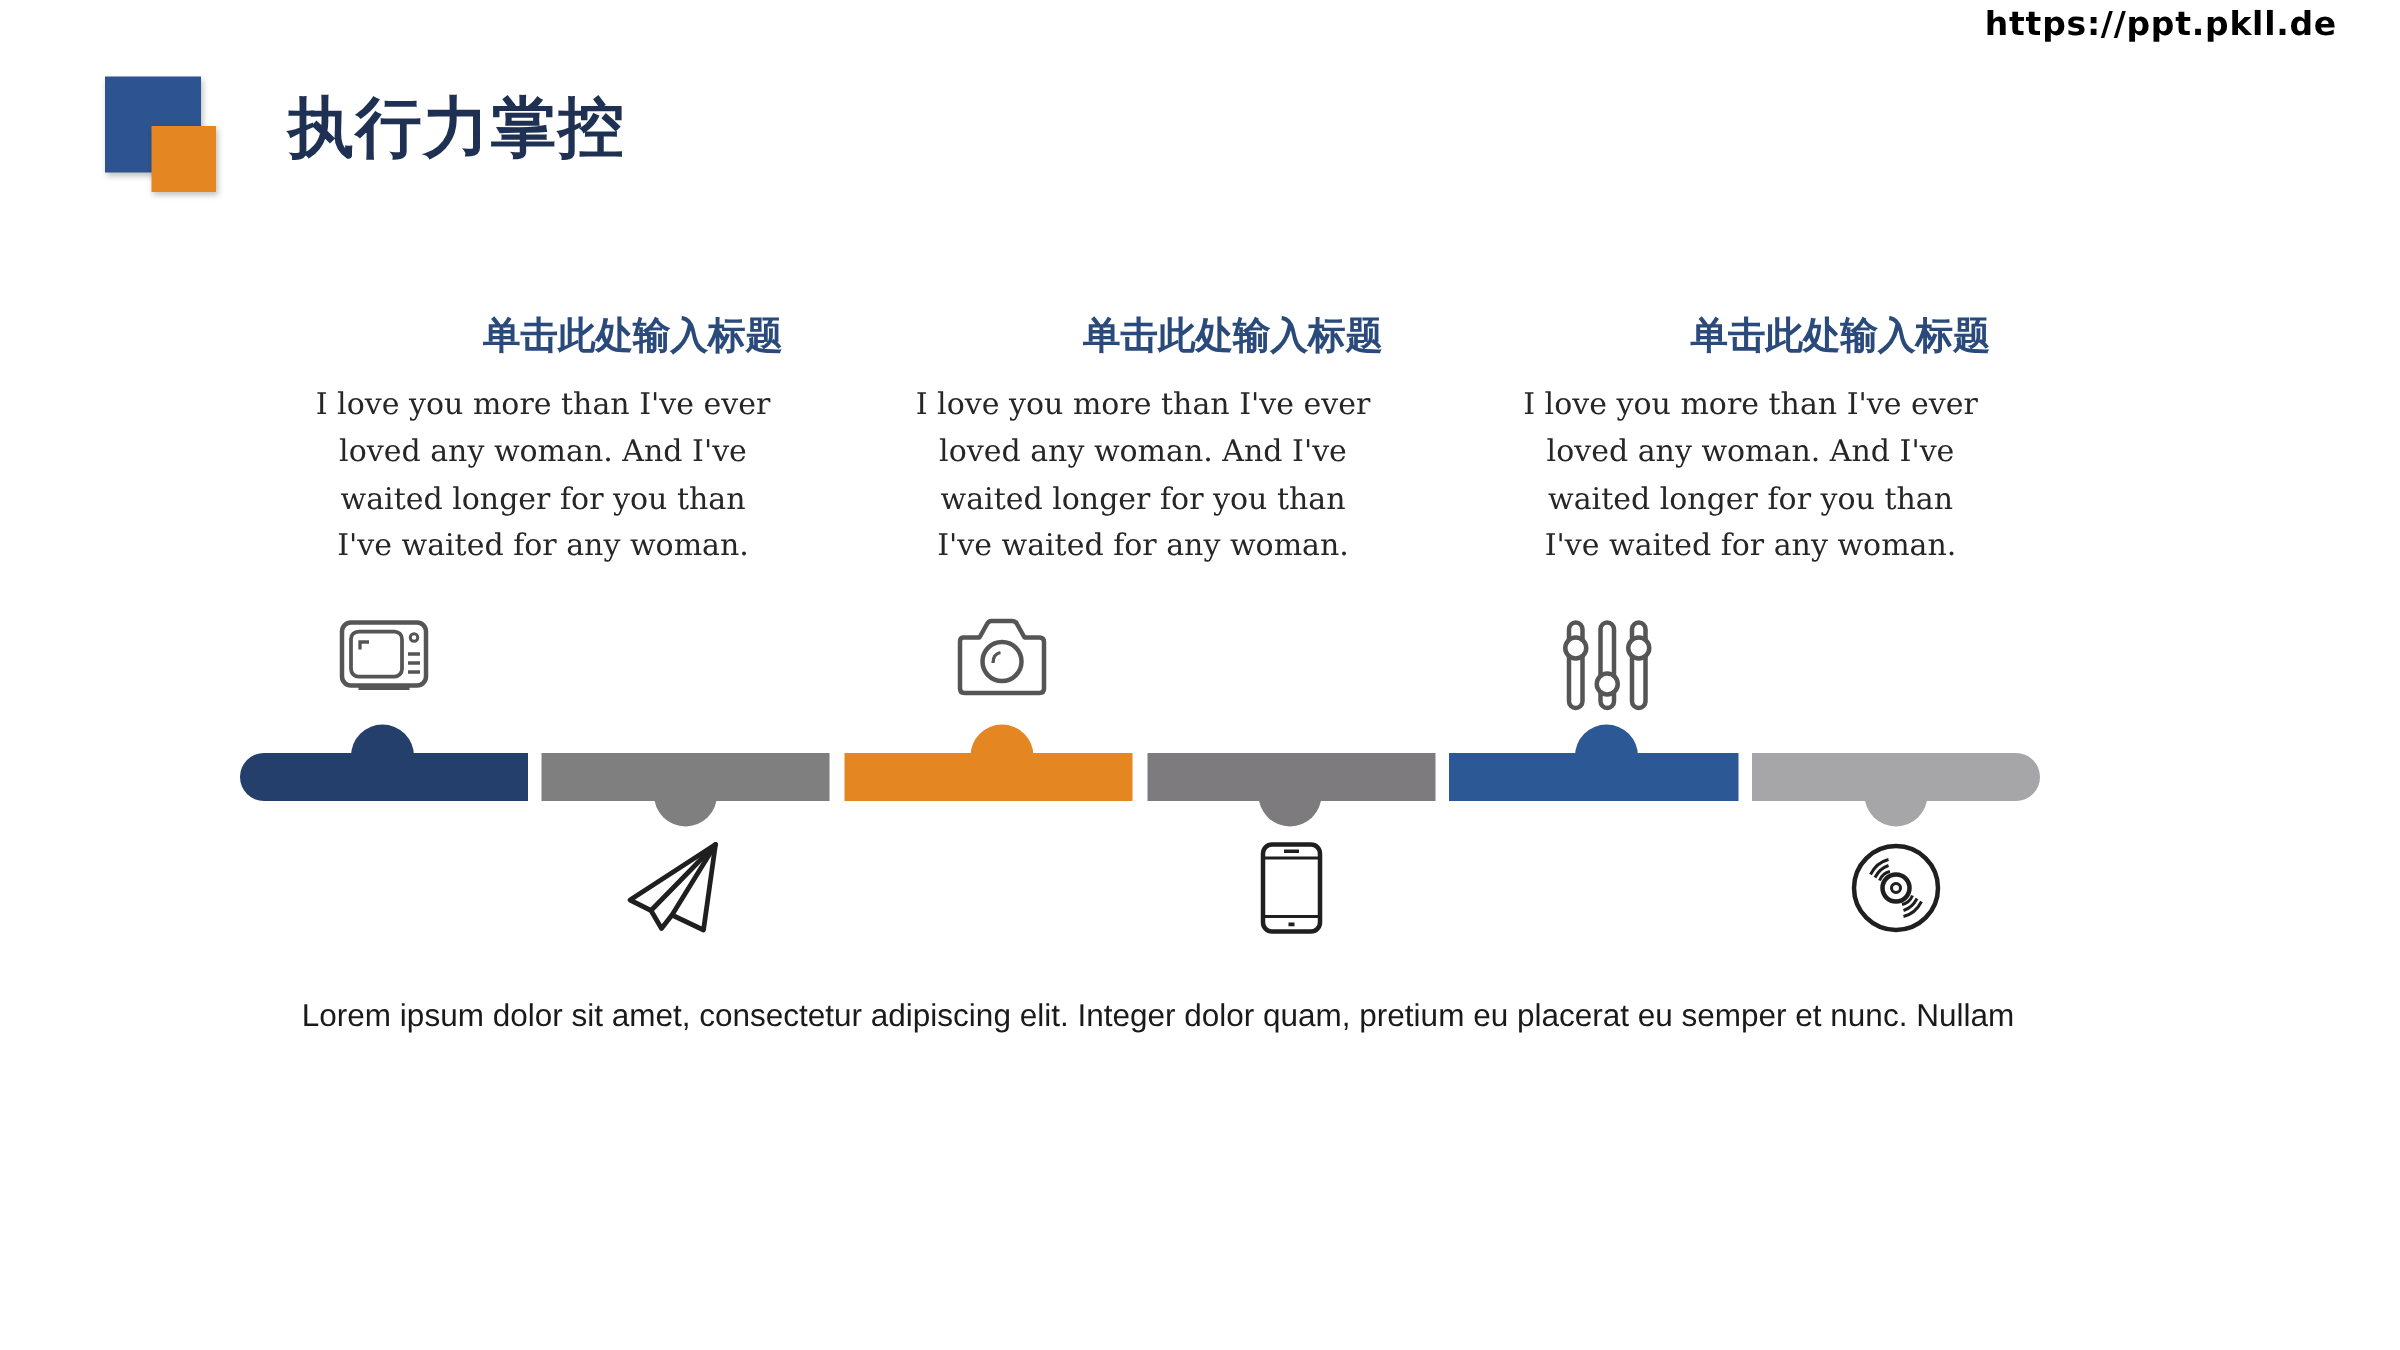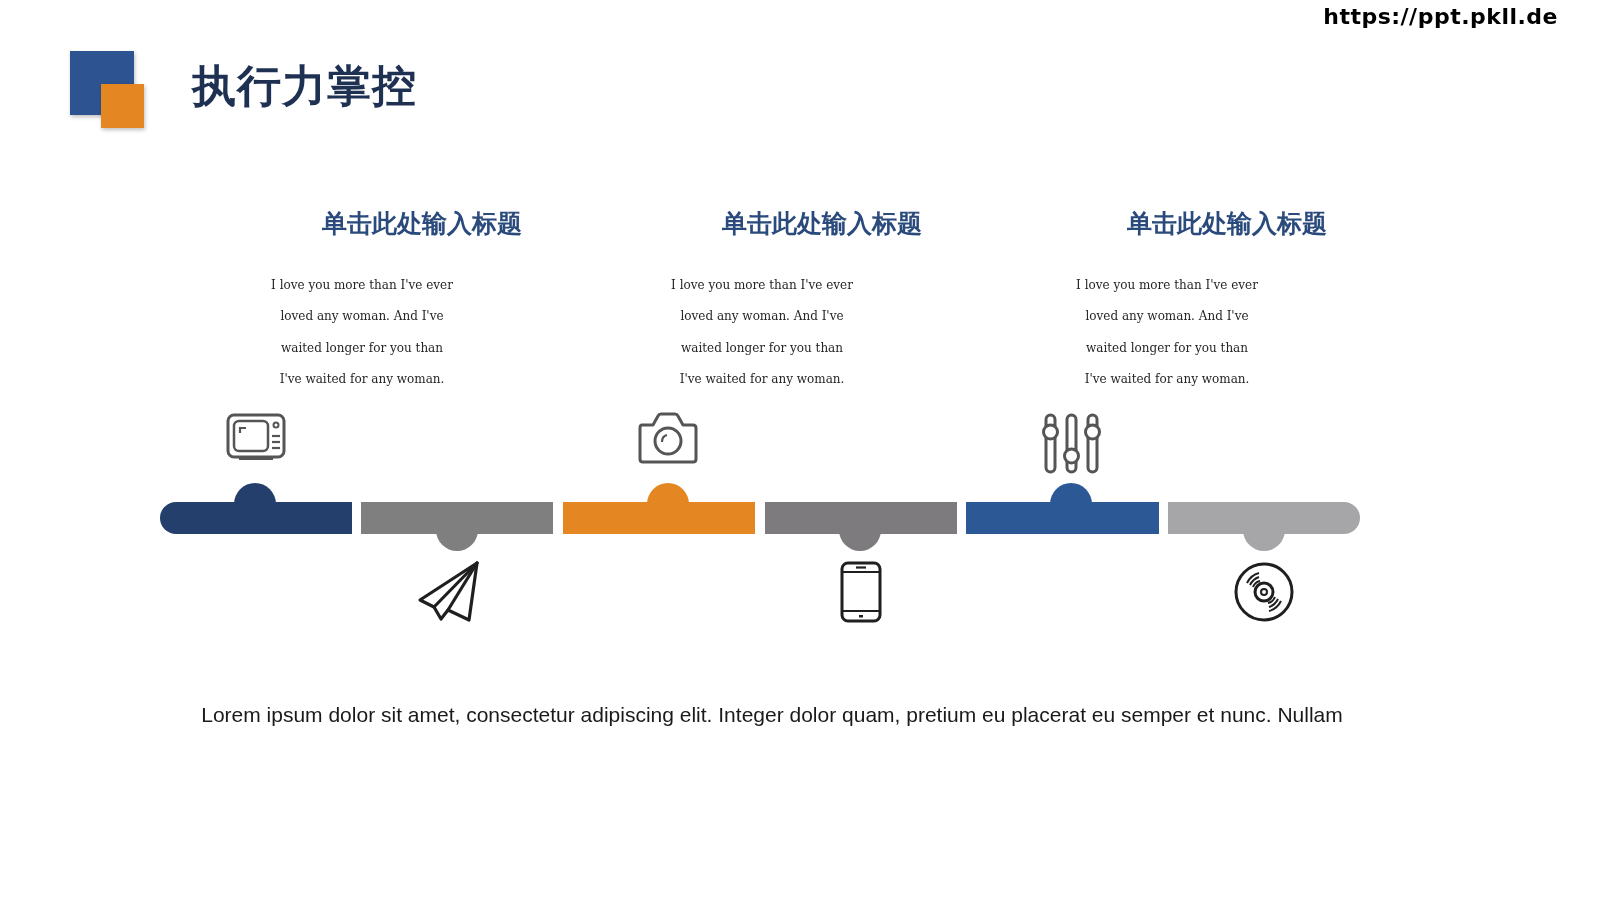--- a/index.html
+++ b/index.html
@@ -30,35 +30,35 @@
   }
   .col {
     position: absolute; top: 204px; width: 320px; text-align: center;
   }
   .col-heading {
     font-family: "DejaVu Sans", sans-serif;
     font-size: 25px; font-weight: bold; color: #2a4a7c;
     line-height: 40px; height: 40px; text-align: right;
   }
   .col-body {
-    margin-top: 26px;
+    margin-top: 10px;
     font-family: "DejaVu Serif", serif;
-    font-size: 12px; color: #262626; line-height: 31.3px;
+    font-size: 20px; color: #262626; line-height: 31.3px;
   }
   .col-body div { white-space: nowrap; }
   .seg {
     position: absolute; top: 502px; height: 32px;
   }
   .knob {
     position: absolute; width: 42px; height: 42px; border-radius: 50%;
   }
   .icon { position: absolute; }
   .footer {
     position: absolute; left: 150px; top: 658px; width: 1244px; text-align: center;
-    font-size: 21px; color: #1a1a1a; line-height: 39px; margin-top: 37px;
+    font-size: 21px; color: #1a1a1a; line-height: 39px;
   }
 </style>
 </head>
 <body>
 
 <div class="watermark">https://ppt.pkll.de</div>
 
 <div>
   <div class="logo-blue"></div>
   <div class="logo-orange"></div>

